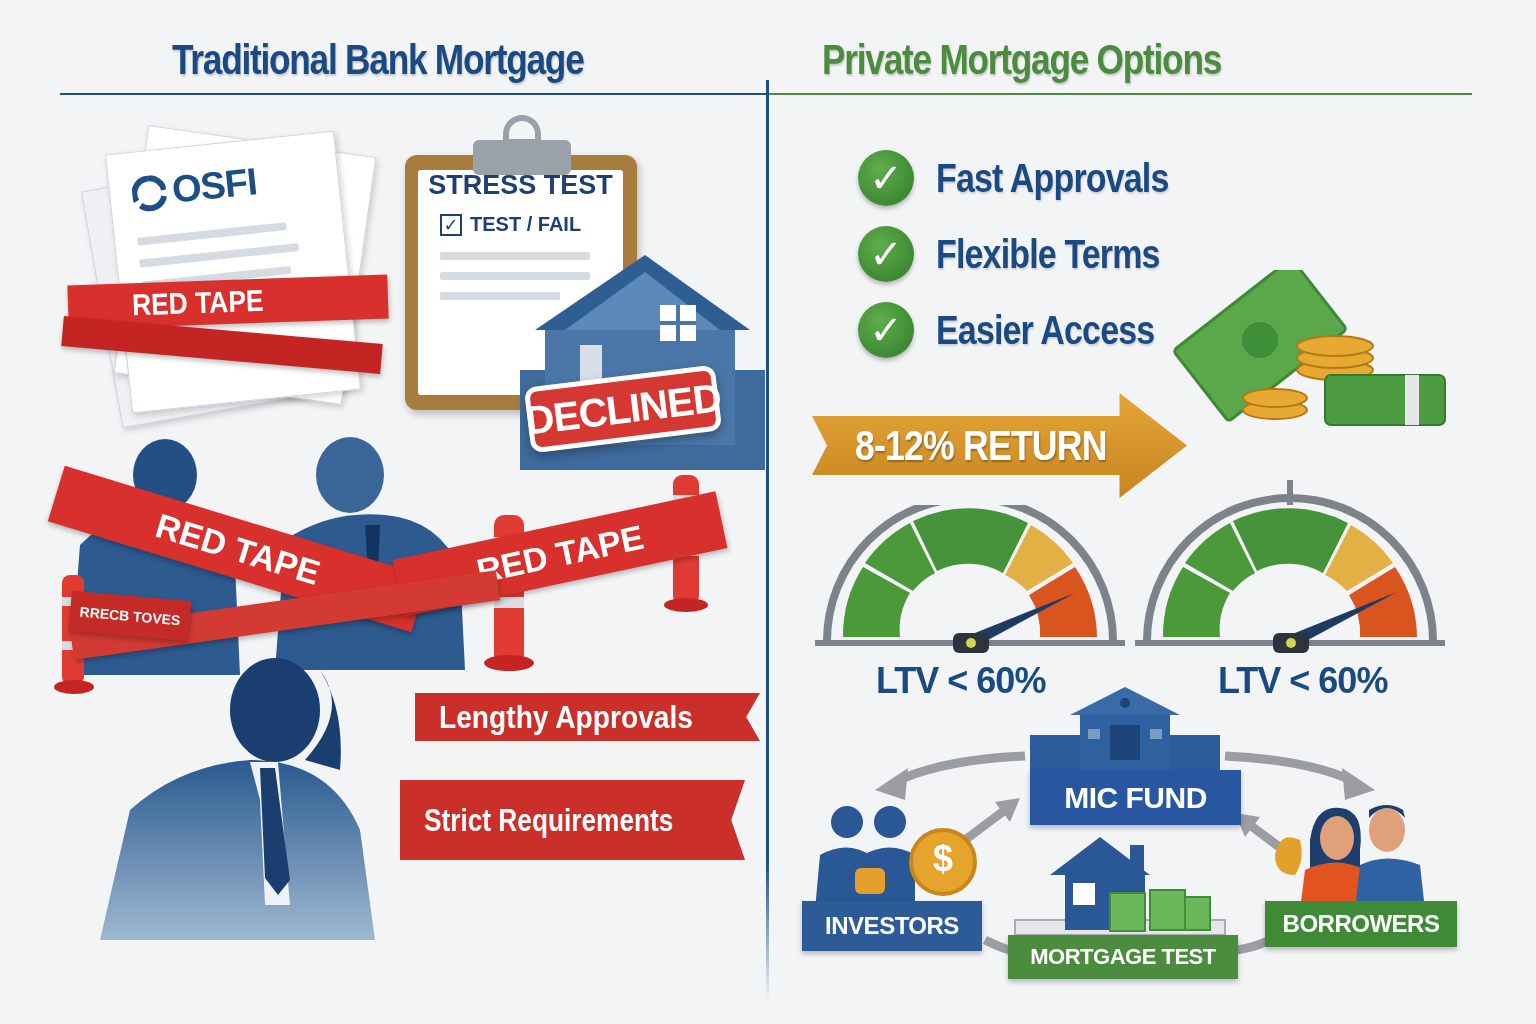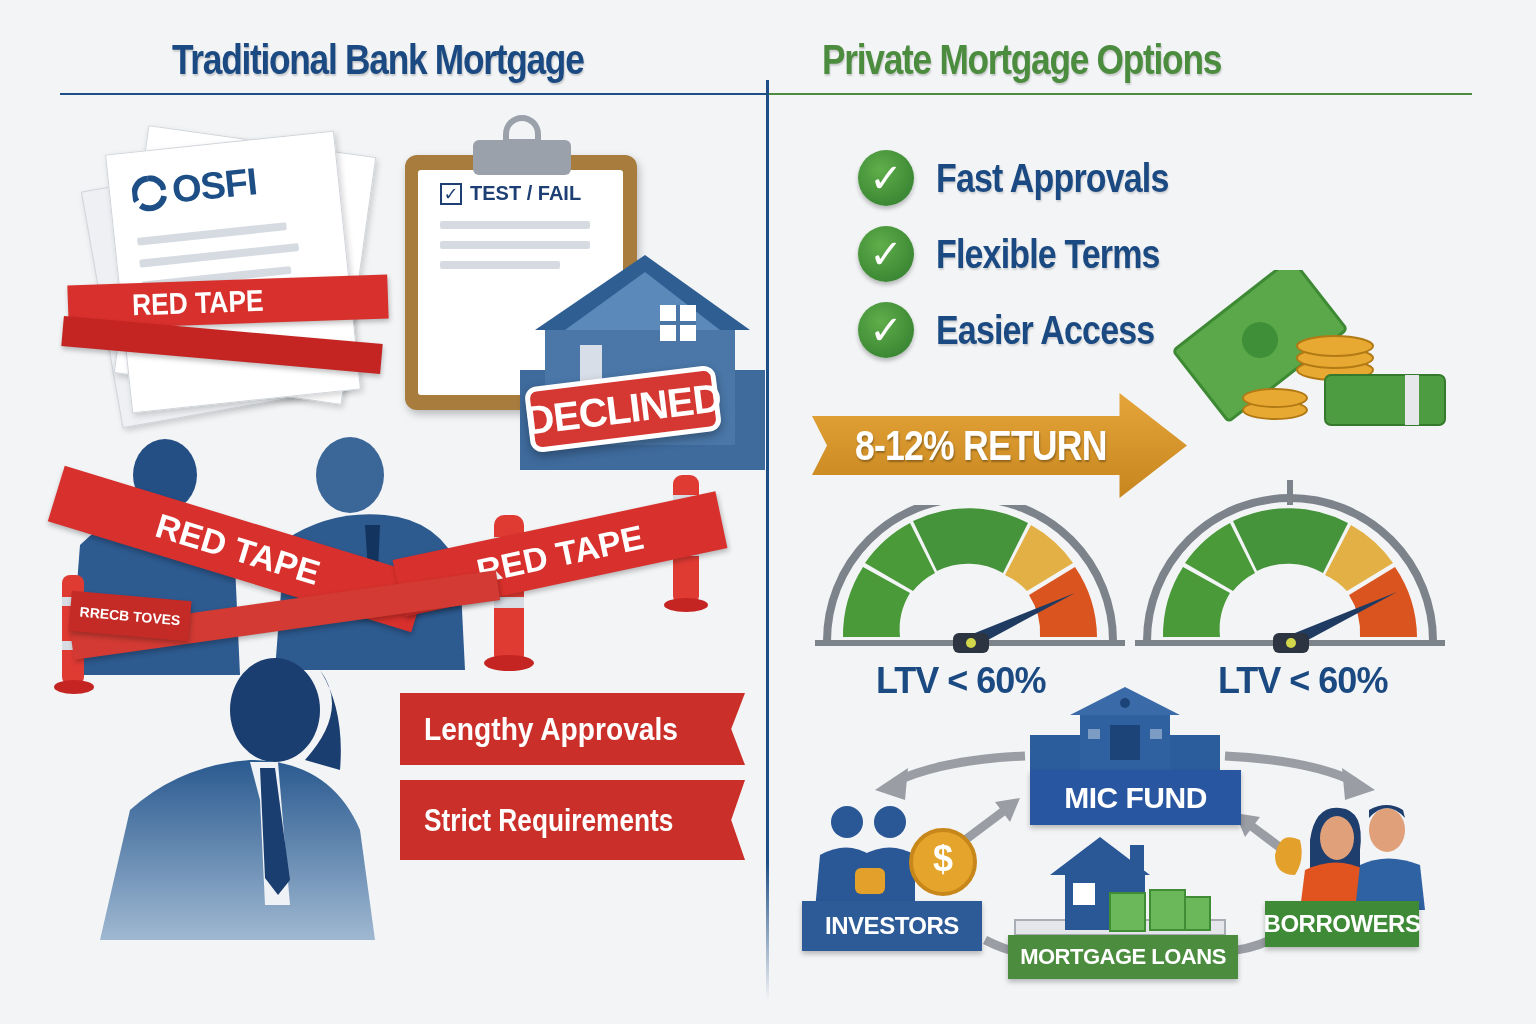--- a/index.html
+++ b/index.html
@@ -56,20 +56,21 @@
   </div>
 </div>
 <div class="abs ribbon" style="left:68px;top:280px;width:320px;height:44px;transform:rotate(-2deg);font-size:30px;justify-content:flex-start;padding-left:64px">
   <span style="transform:scaleX(.88);transform-origin:left">RED TAPE</span>
 </div>
 <div class="abs ribbon" style="left:62px;top:330px;width:320px;height:30px;transform:rotate(5deg);background:#c42522"></div>
 
 <div class="abs clip-ring"></div>
 <div class="abs clip"></div>
 <div class="abs clip-paper">
+  <div class="stress">STRESS TEST</div>
   <div style="display:flex;align-items:center;gap:8px;margin:12px 0 0 22px">
     <span style="width:22px;height:22px;border:2px solid #1d3f74;color:#1d3f74;font-size:18px;line-height:18px;text-align:center;font-weight:700">✓</span>
     <span style="font-size:20px;color:#1d3f74;font-weight:700">TEST / FAIL</span>
   </div>
   <div class="line" style="width:150px;margin:16px 0 0 22px"></div>
   <div class="line" style="width:150px;margin:12px 0 0 22px"></div>
   <div class="line" style="width:120px;margin:12px 0 0 22px"></div>
 </div>
 <div class="abs clip-top"></div>
 
@@ -128,21 +129,21 @@
         </linearGradient>
       </defs>
     <ellipse cx="175" cy="60" rx="45" ry="52" fill="#1a3e70"></ellipse>
     <path d="M0 290 L30 160 Q80 115 150 110 Q230 110 260 180 L275 290 Z" fill="url(#suit)"></path>
     <polygon points="150,112 178,112 190,255 165,255 160,150" fill="#eef2f6"></polygon>
     <polygon points="160,118 175,118 190,230 178,245 165,228" fill="#1a3e70"></polygon>
     <path d="M205 110 Q250 60 220 20 Q245 60 240 120 Z" fill="#1a3e70"></path>
   </svg>
 </div>
 
-<div class="abs banner" style="left:400px;top:693px;width:345px;height:72px">
+<div class="abs banner" style="left:415px;top:693px;width:345px;height:48px">
   <span style="transform:scaleX(.88);transform-origin:left;white-space:nowrap">Lengthy Approvals</span>
 </div>
 <div class="abs banner" style="left:400px;top:780px;width:345px;height:80px">
   <span style="transform:scaleX(.82);transform-origin:left;white-space:nowrap">Strict Requirements</span>
 </div>
 
 <div class="abs" style="left:858px;top:150px;display:flex;flex-direction:column;gap:20px">
   <div style="display:flex;align-items:center;gap:22px;height:56px">
     <div class="check">✓</div>
     <span class="benefit">Fast Approvals</span>
@@ -257,26 +258,26 @@
     <rect x="5" y="85" width="210" height="15" fill="#e4e6e9" stroke="#a9aeb4" stroke-width="2"></rect>
     <polygon points="40,40 90,2 140,40" fill="#2a5796"></polygon>
     <rect x="55" y="40" width="80" height="55" fill="#2a5796"></rect>
     <rect x="120" y="10" width="14" height="30" fill="#2a5796"></rect>
     <rect x="63" y="48" width="22" height="22" fill="#fff"></rect>
     <rect x="100" y="58" width="35" height="38" fill="#6bb85a" stroke="#3f8d34" stroke-width="2"></rect>
     <rect x="140" y="55" width="35" height="40" fill="#6bb85a" stroke="#3f8d34" stroke-width="2"></rect>
     <rect x="175" y="62" width="25" height="33" fill="#6bb85a" stroke="#3f8d34" stroke-width="2"></rect>
   </svg>
 </div>
-<div class="abs label-box" style="left:1008px;top:935px;width:230px;height:44px;background:#4b8c3e;font-size:22px">MORTGAGE LOANS</div>
+<div class="abs label-box" style="left:1008px;top:935px;width:230px;height:44px;background:#4b8c3e;font-size:22px">MORTGAGE TEST</div>
 
 <div class="abs" style="left:1265px;top:800px;width:185px;height:110px">
   <svg width="185" height="110" viewBox="0 0 185 110">
     <path d="M10 55 Q15 30 35 40 Q40 60 30 75 Q10 75 10 55 Z" fill="#e3a02a"></path>
     <path d="M45 40 Q50 5 75 8 Q100 10 95 50 L95 80 L45 80 Z" fill="#1e3e6e"></path>
     <ellipse cx="72" cy="38" rx="17" ry="22" fill="#e0a07a"></ellipse>
     <path d="M35 110 L40 70 Q72 55 100 70 L100 110 Z" fill="#e2541f"></path>
     <ellipse cx="122" cy="30" rx="18" ry="22" fill="#e0a07a"></ellipse>
     <path d="M104 18 Q122 -2 140 18 L138 10 Q122 0 104 10 Z" fill="#1e3e6e"></path>
     <path d="M90 110 L95 65 Q122 52 155 65 L160 110 Z" fill="#2f62a3"></path>
   </svg>
 </div>
-<div class="abs label-box" style="left:1265px;top:901px;width:154px;height:46px;background:#3f8a37;font-size:24px">BORROWERS</div>
+<div class="abs label-box" style="left:1265px;top:901px;width:192px;height:46px;background:#3f8a37;font-size:24px">BORROWERS</div>
 
 </body></html>

